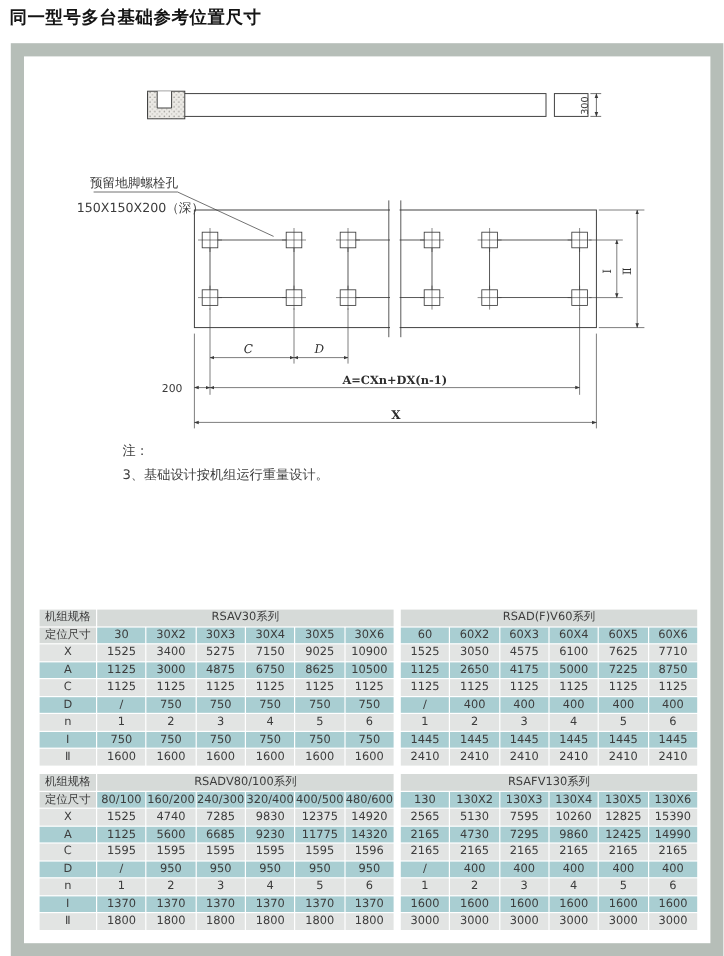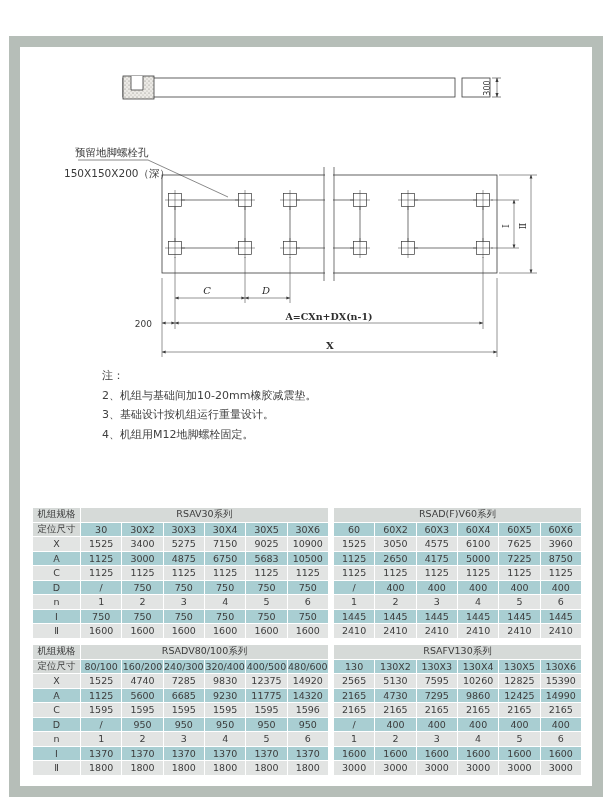--- a/index.html
+++ b/index.html
@@ -23,20 +23,21 @@
   #table1{top:507px;}
   #table2{top:644px;}
   .dimtxt{font-family:"DejaVu Serif",serif;fill:#2e2e2e;}
   .lbl{fill:#3a3a3a;}
 </style>
 </head>
 <body>
 
 <div class="page">
 
+  <div class="title">同一型号多台基础参考位置尺寸</div>
 
   <div class="frame"></div>
 
   <svg class="diagram" viewBox="20 47 572 320" xmlns="http://www.w3.org/2000/svg">
     <defs>
       <pattern id="stip" width="4" height="4" patternUnits="userSpaceOnUse">
         <rect width="4" height="4" fill="#eceae6"></rect>
         <circle cx="1" cy="1" r="0.55" fill="#7a7a74"></circle>
         <circle cx="3" cy="3" r="0.5" fill="#9a9a92"></circle>
       </pattern>
@@ -117,23 +118,21 @@
       <text class="lbl" stroke="none" x="152" y="327" font-size="9" text-anchor="end">200</text>
       <text class="dimtxt" stroke="none" x="329" y="320" font-size="9.5" font-weight="bold" text-anchor="middle">A=CXn+DX(n-1)</text>
       <text class="dimtxt" stroke="none" x="330" y="349" font-size="10" font-weight="bold" text-anchor="middle">X</text>
       <text class="dimtxt" stroke="none" x="509" y="226" font-size="9.5" text-anchor="middle" transform="rotate(-90 509 226)">Ⅰ</text>
       <text class="dimtxt" stroke="none" x="526" y="226" font-size="9.5" text-anchor="middle" transform="rotate(-90 526 226)">Ⅱ</text>
     </g>
   </svg>
 
   <div class="notes">
     <div>注：</div>
-    <div>2、机组与基础间加10-20mm橡胶减震垫。</div>
     <div>3、基础设计按机组运行重量设计。</div>
-    <div>4、机组用M12地脚螺栓固定。</div>
   </div>
 
   <table id="table1" class="spec-table">
       <colgroup>
         <col style="width: 47px;">
         <col>
         <col>
         <col>
         <col>
         <col>
@@ -176,29 +175,29 @@
           <td class="gray">5275</td>
           <td class="gray">7150</td>
           <td class="gray">9025</td>
           <td class="gray">10900</td>
           <td class="sp"></td>
           <td class="gray">1525</td>
           <td class="gray">3050</td>
           <td class="gray">4575</td>
           <td class="gray">6100</td>
           <td class="gray">7625</td>
-          <td class="gray">3960</td>
+          <td class="gray">7710</td>
         </tr>
         <tr>
           <td class="teal">A</td>
           <td class="teal">1125</td>
           <td class="teal">3000</td>
           <td class="teal">4875</td>
           <td class="teal">6750</td>
-          <td class="teal">5683</td>
+          <td class="teal">8625</td>
           <td class="teal">10500</td>
           <td class="sp"></td>
           <td class="teal">1125</td>
           <td class="teal">2650</td>
           <td class="teal">4175</td>
           <td class="teal">5000</td>
           <td class="teal">7225</td>
           <td class="teal">8750</td>
         </tr>
         <tr>

